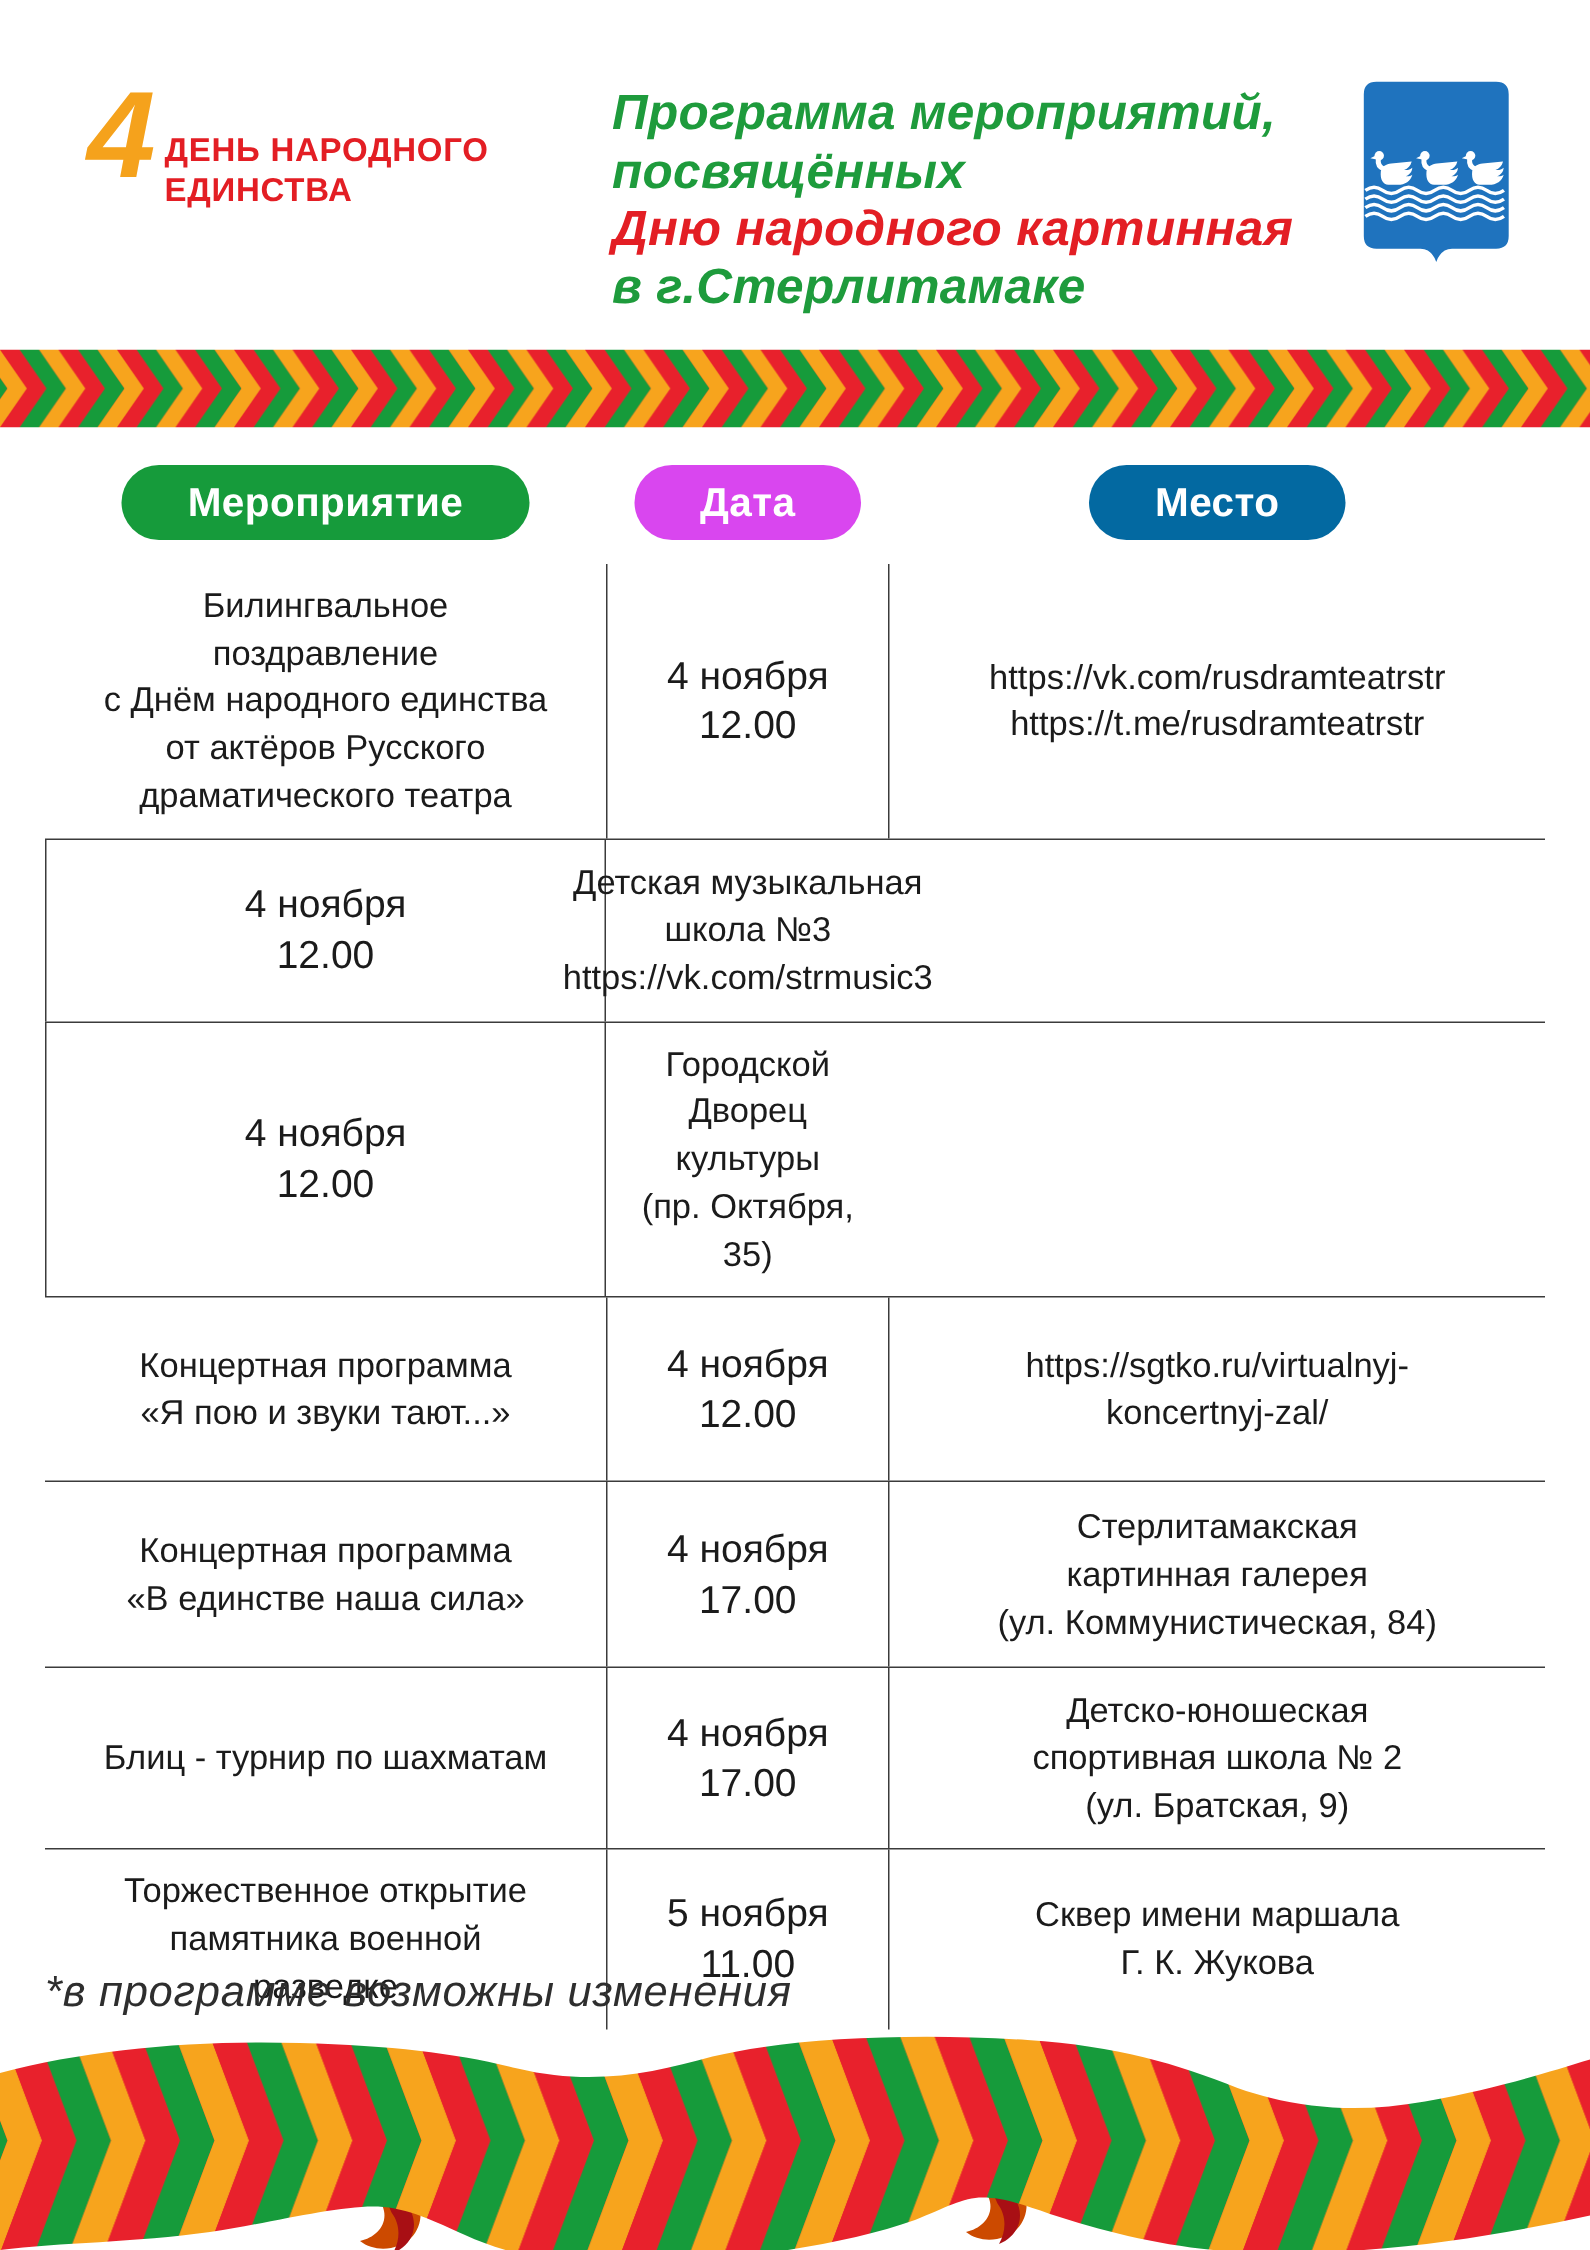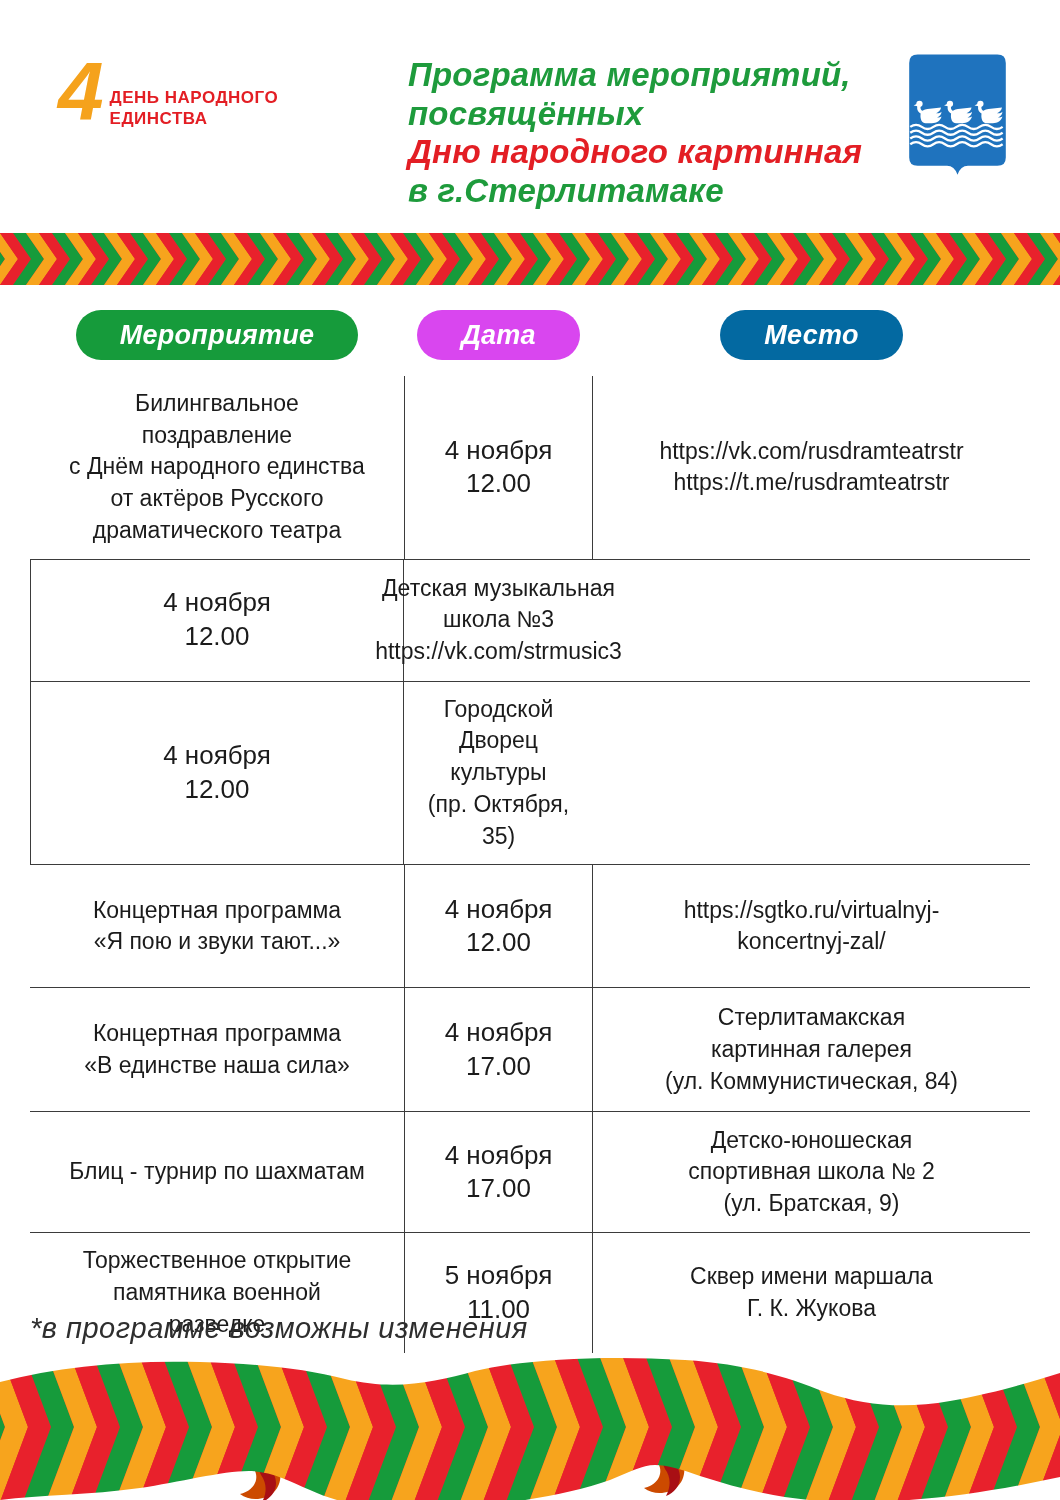--- a/index.html
+++ b/index.html
@@ -15,21 +15,21 @@
   .logo-4 {
     font-size:82px; font-weight:800; font-style:italic;
     color:#F5A21C; line-height:0.8; letter-spacing:-2px;
   }
   .logo-col { display:flex; flex-direction:column; padding-top:22px; }
   .logo-month {
     font-size:43px; font-weight:800; font-style:italic;
     color:#F5A21C; line-height:0.95; letter-spacing:1px;
   }
   .logo-sub {
-    font-size:17px; font-weight:800; color:#E31E24;
+    font-size:22px; font-weight:800; color:#E31E24;
     line-height:1.12; letter-spacing:0.5px; margin-top:2px;
   }
   .logo-sub.first { margin-top:8px; }
 
   .title { position:absolute; left:408px; top:56px; }
   .title .t {
     font-size:33px; font-weight:800; font-style:italic; line-height:1.17;
     letter-spacing:0.2px;
   }
   .title .green { color:#1E9B3C; }
@@ -38,21 +38,20 @@
   .emblem { position:absolute; left:905px; top:52px; }
 
   
   .chev-band { position:absolute; left:0; top:233px; width:1060px; height:52px; display:block; }
 
   
   .table-wrap { position:absolute; left:30px; top:310px; width:1000px; }
   .pill-row {
     display:grid; grid-template-columns:374px 189px 437px;
     margin-bottom:16px;
-    font-style:italic;
   }
   .pill-cell { display:flex; justify-content:center; align-items:center; }
   .pill {
     height:50px; border-radius:25px; padding:0 44px;
     display:flex; align-items:center; justify-content:center;
     color:#ffffff; font-size:27px; font-weight:700; letter-spacing:0.3px;
   }
   .pill.green  { background:#169B3B; }
   .pill.orange { background:#d946ef;text-align:center; }
   .pill.red    { background:#0369a1; }

